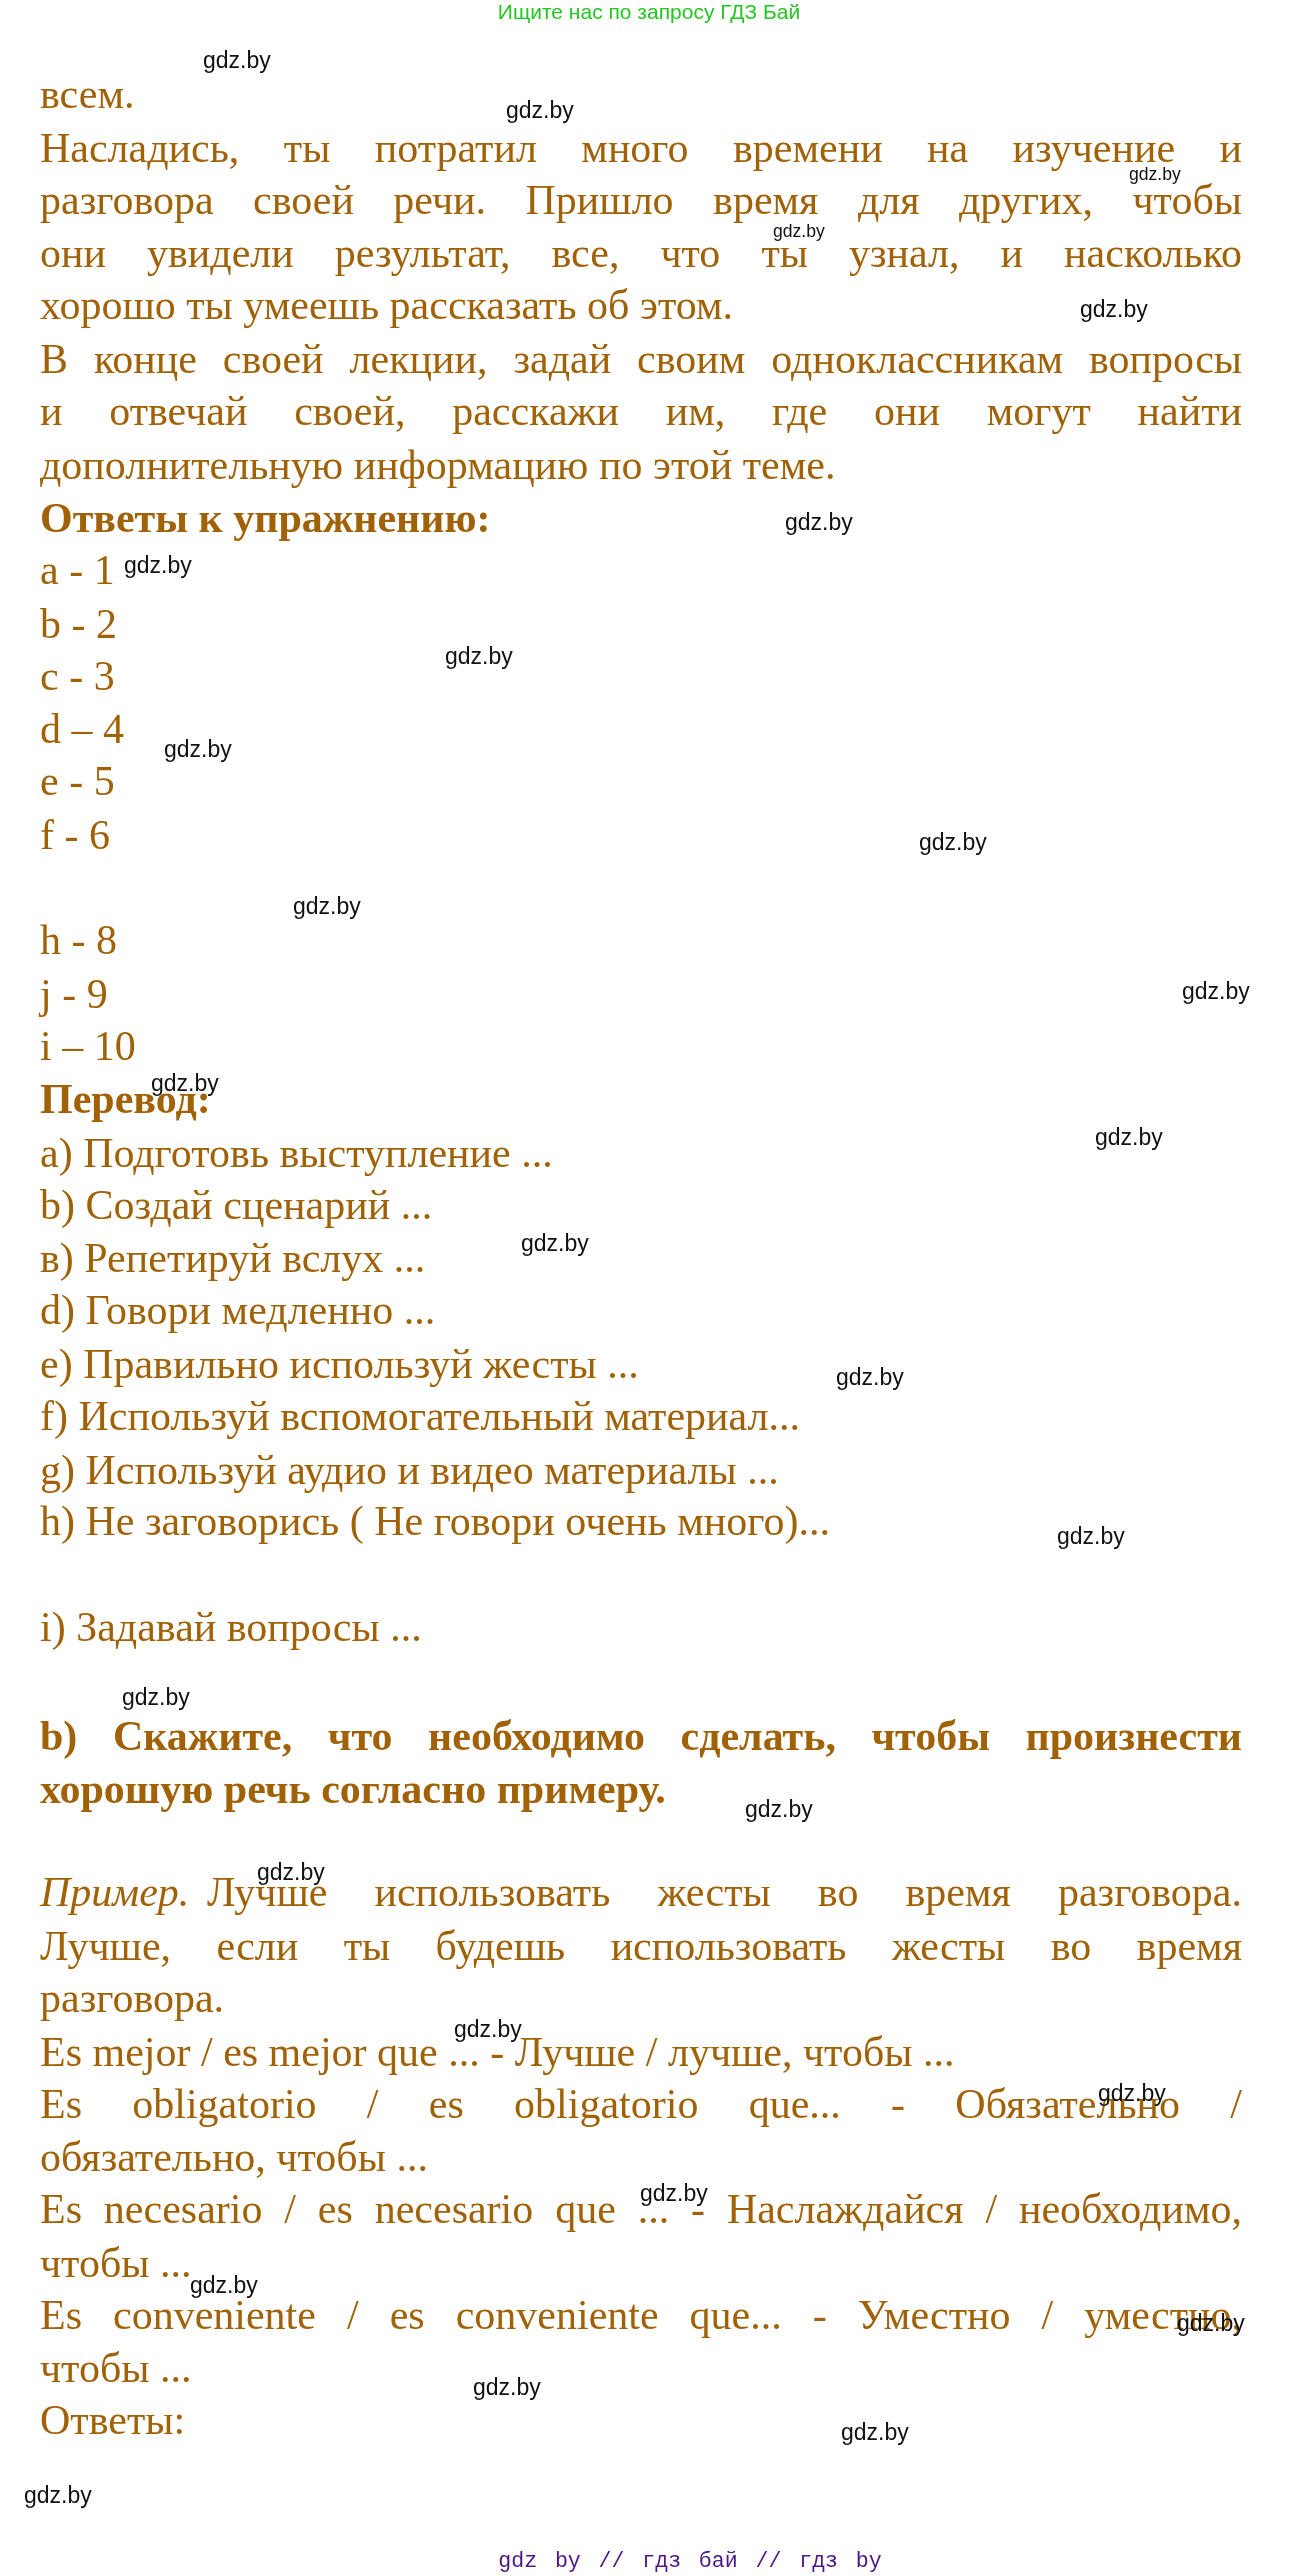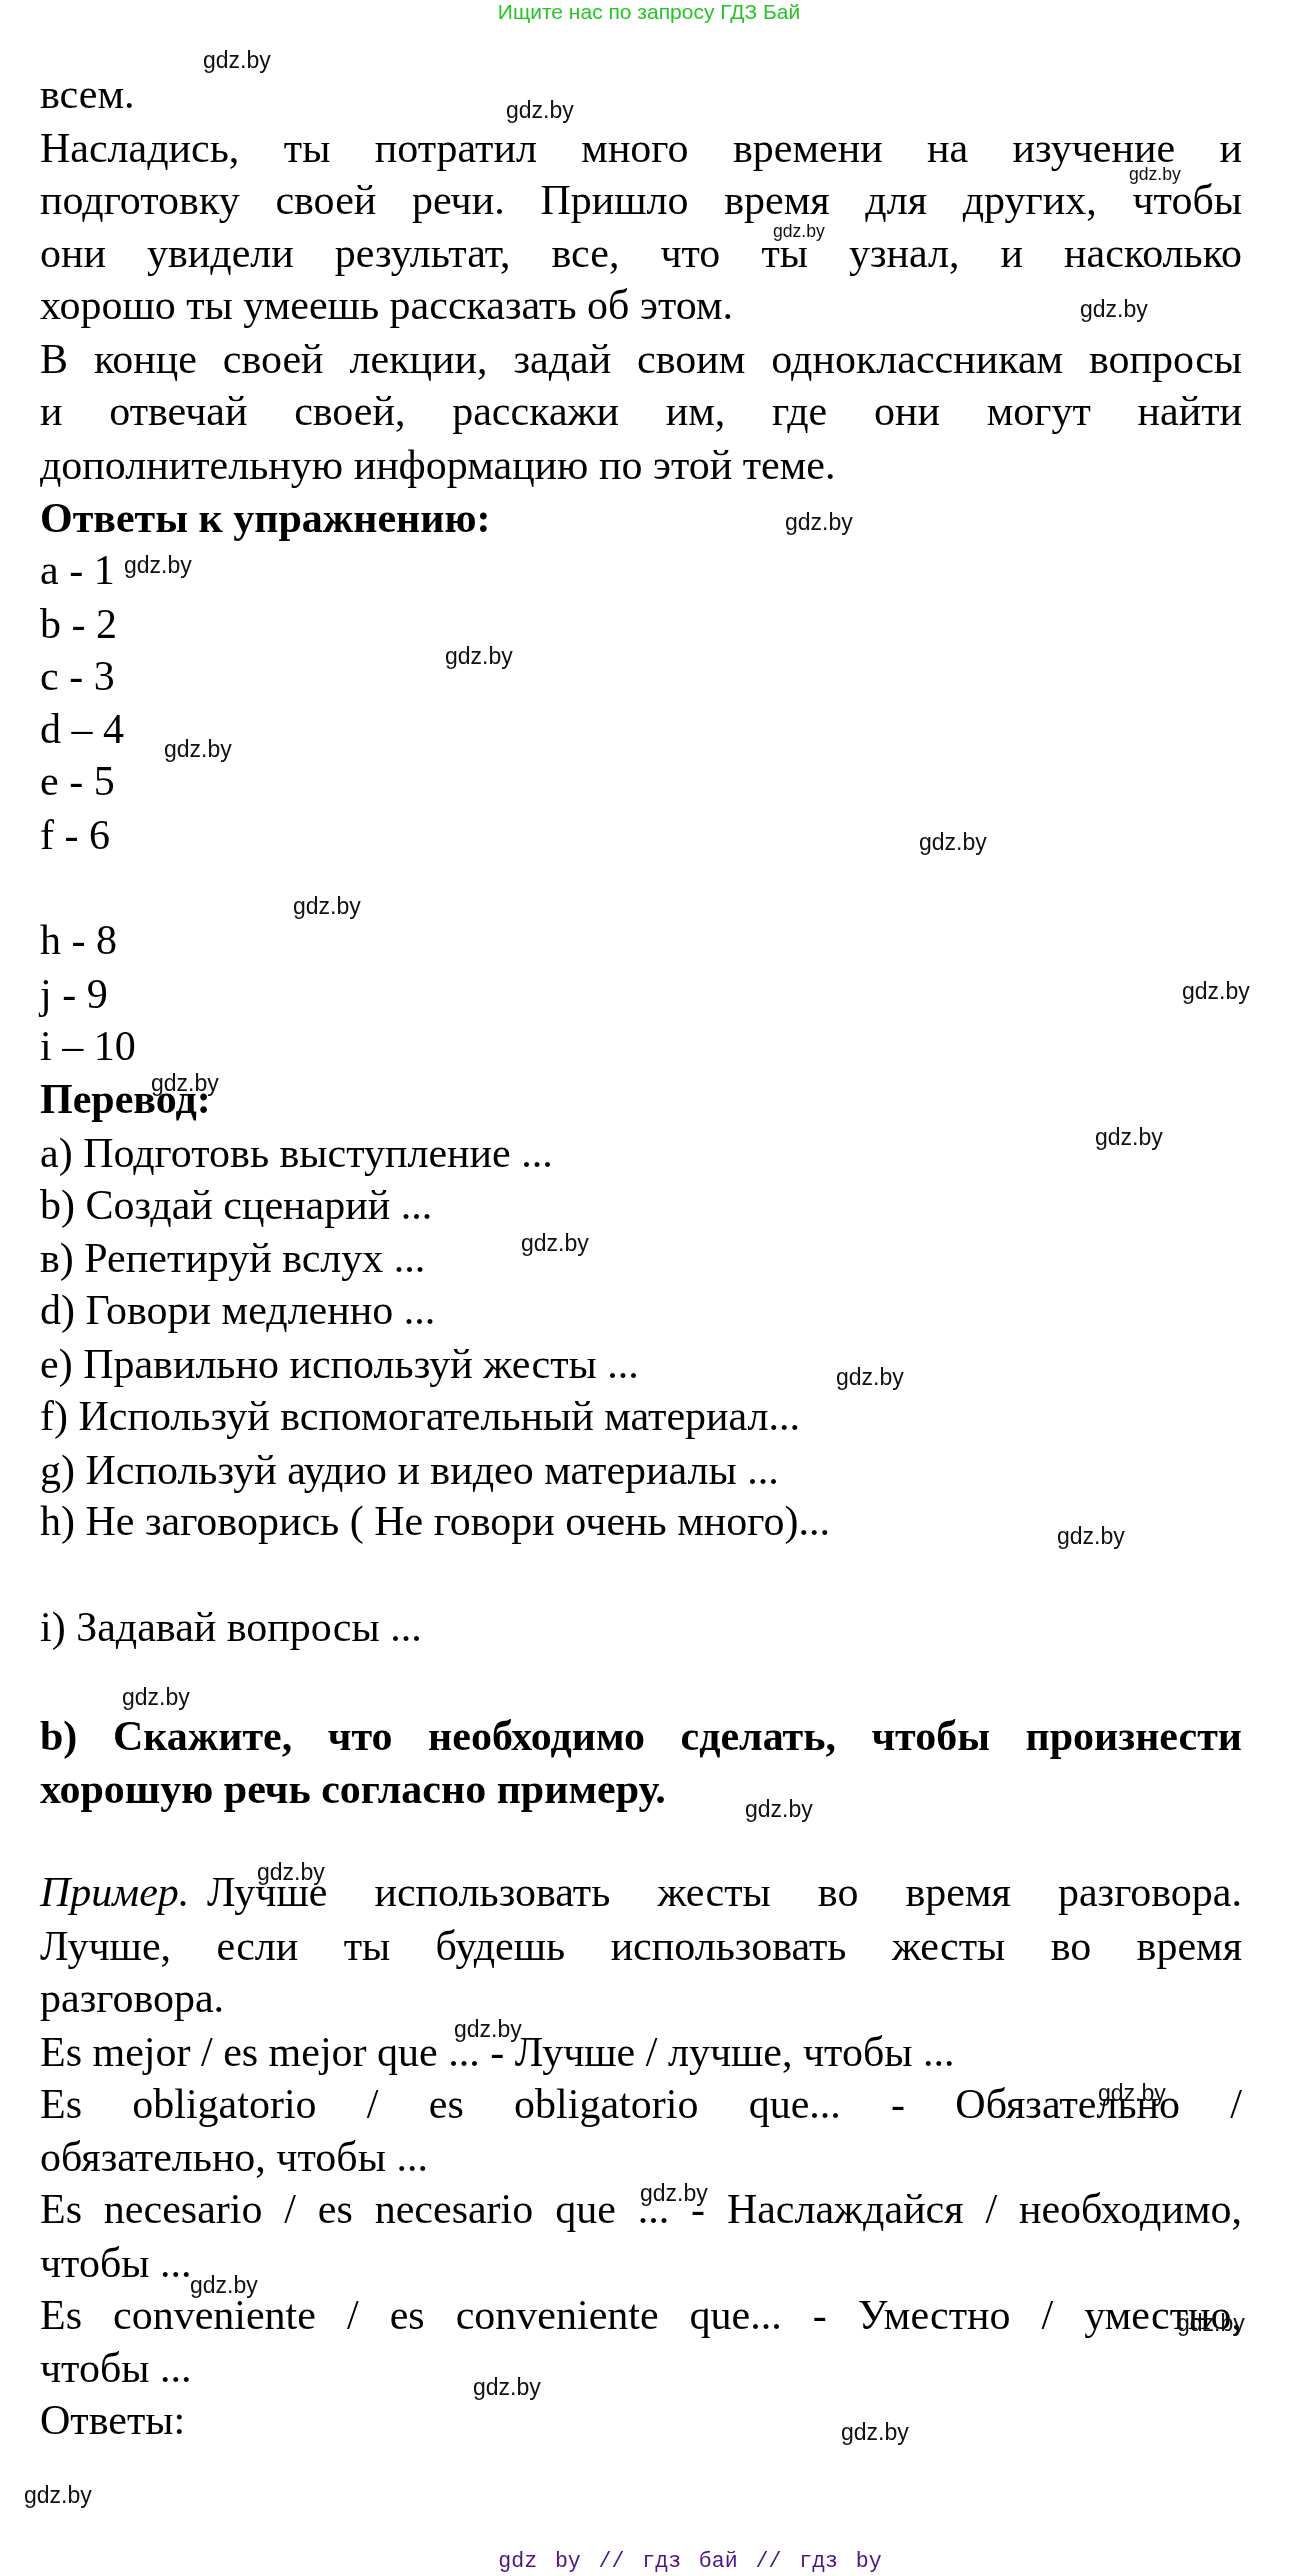--- a/index.html
+++ b/index.html
@@ -11,41 +11,41 @@
     color: #22c722;
   }
   .footer {
     position: absolute; left: 0; top: 2549px; width: 1298px; text-align: center;
     font-family: Liberation Mono, monospace; font-size: 21.6px; line-height: 25.6px;
     color: #4b1689; word-spacing: 4.8px; padding-left: 41px;
   }
   .line {
     position: absolute; left: 40px; width: 1202px;
     font-family: "Liberation Serif", serif; font-size: 42px; line-height: 48px;
-    color: #000000; white-space: nowrap; height: 48px;
+    color: #a16207; white-space: nowrap; height: 48px;
   }
   .line.just { text-align: justify; text-align-last: justify; white-space: normal; }
   .bold { font-weight: bold; }
   .ital { font-style: italic; }
   .wm {
     position: absolute; font-family: "Liberation Sans", sans-serif; font-size: 23px;
     line-height: 25.6px; color: #111; white-space: nowrap;
   }
   .wm.small { font-size: 17.6px; line-height: 19px; }
 </style>
 </head>
 <body>
 
 <div class="page">
 
   <div class="header">Ищите нас по запросу ГДЗ Бай</div>
 
   <div class="line" style="top:70px">всем.</div>
   <div class="line just" style="top:124px">Насладись, ты потратил много времени на изучение и</div>
-  <div class="line just" style="top:176px">подготовку своей речи. Пришло время для других, чтобы</div>
+  <div class="line just" style="top:176px">разговора своей речи. Пришло время для других, чтобы</div>
   <div class="line just" style="top:229px">они увидели результат, все, что ты узнал, и насколько</div>
   <div class="line" style="top:281px">хорошо ты умеешь рассказать об этом.</div>
   <div class="line just" style="top:335px">В конце своей лекции, задай своим одноклассникам вопросы</div>
   <div class="line just" style="top:387px">и отвечай своей, расскажи им, где они могут найти</div>
   <div class="line" style="top:441px">дополнительную информацию по этой теме.</div>
 
   <div class="line bold" style="top:494px">Ответы к упражнению:</div>
   <div class="line" style="top:546px">a - 1</div>
   <div class="line" style="top:600px">b - 2</div>
   <div class="line" style="top:652px">c - 3</div>

